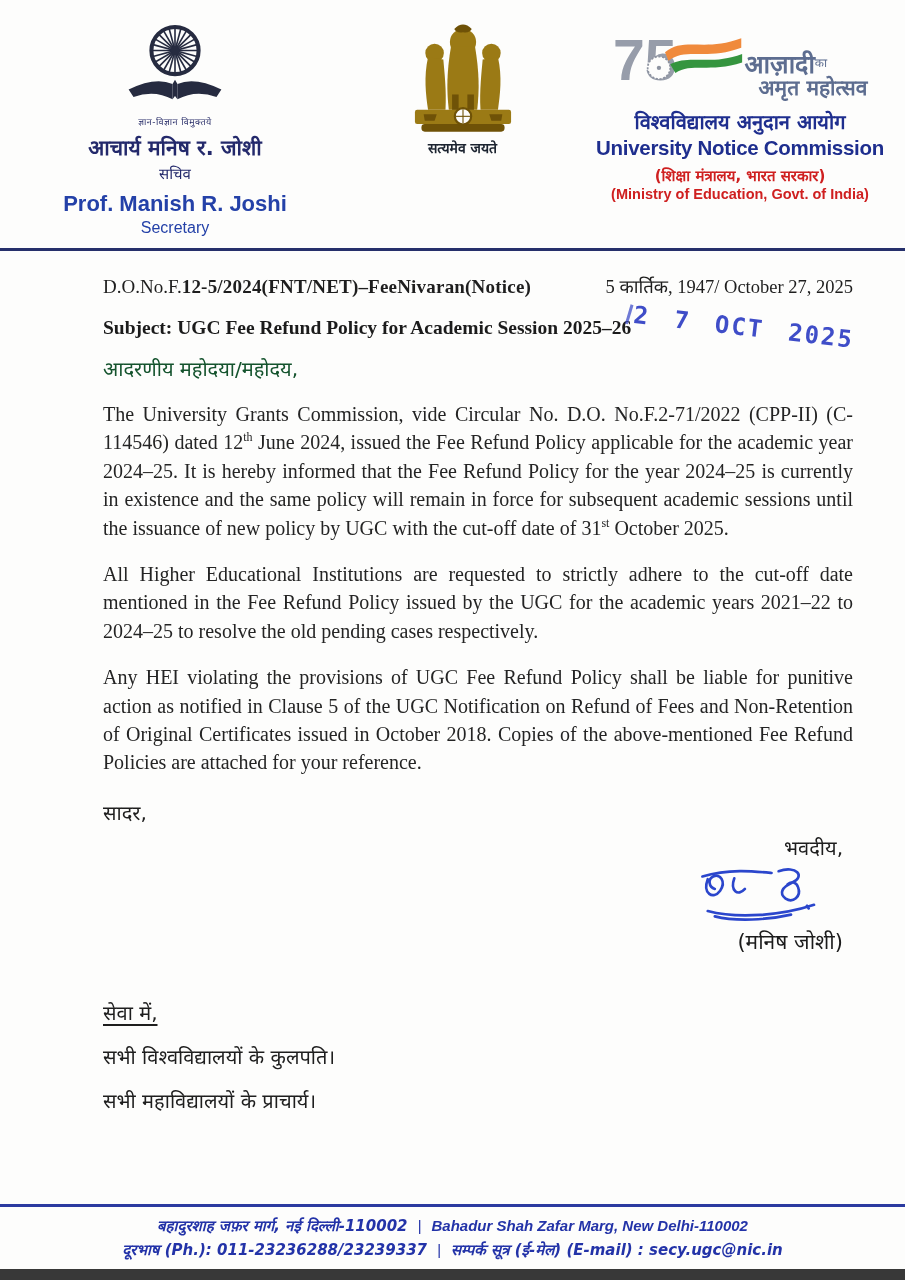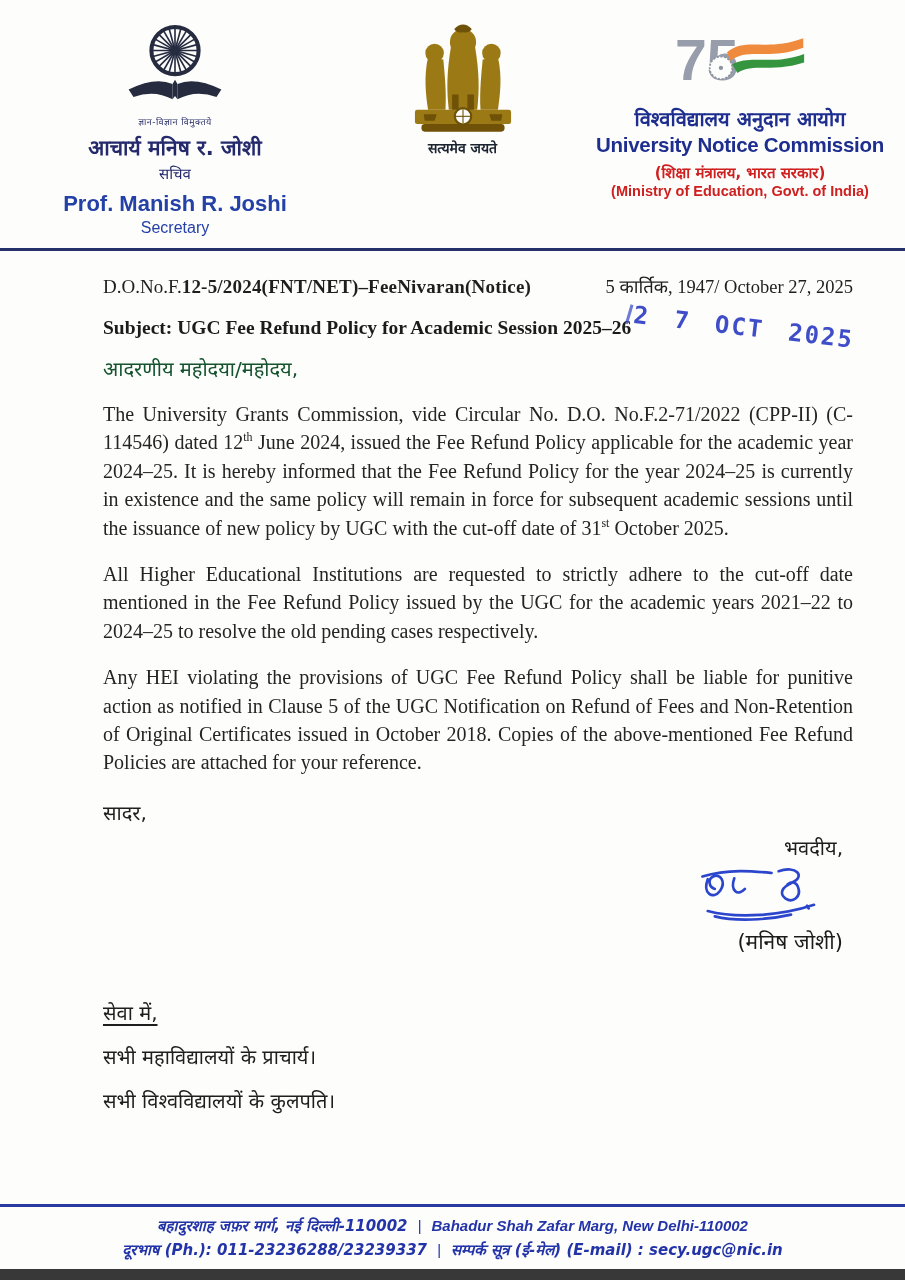--- a/index.html
+++ b/index.html
@@ -160,20 +160,24 @@
       <div class="azadi-row">
         <span>
           <svg width="130" height="72" viewBox="0 0 150 82">
             <text x="0" y="64" font-size="66" font-weight="bold" font-family="Liberation Sans, sans-serif" fill="#979daa">75</text>
             <circle cx="53" cy="50" r="13" fill="#fdfdfc" stroke="#8d93a0" stroke-width="2" stroke-dasharray="2.5 1.8"></circle>
             <circle cx="53" cy="50" r="2.5" fill="#8d93a0"></circle>
             <path d="M60 32 C82 14 106 32 148 16 L148 27 C108 42 84 26 64 42 Z" fill="#f08a3c"></path>
             <path d="M66 46 C88 34 112 48 149 34 L149 44 C112 56 90 44 72 56 Z" fill="#35953f"></path>
           </svg>
         </span>
+        <div class="azadi-text hi">
+          <div class="l1"><span>आज़ादी</span><span class="ka">का</span></div>
+          <div class="l2">अमृत महोत्सव</div>
+        </div>
       </div>
       <div class="org-hi hi">विश्वविद्यालय अनुदान आयोग</div>
       <div class="org-en">University Notice Commission</div>
       <div class="min-hi hi">(शिक्षा मंत्रालय, भारत सरकार)</div>
       <div class="min-en">(Ministry of Education, Govt. of India)</div>
     </div>
   </header>
 
   <div class="head-rule"></div>
 
@@ -215,22 +219,22 @@
             <path d="M24 58 C48 64 84 62 110 56"></path>
             <path d="M128 46 l2 3"></path>
           </g>
         </svg>
       </div>
       <div class="signatory hi">(मनिष जोशी)</div>
     </div>
 
     <div class="to-block hi">
       <div class="to-heading">सेवा में,</div>
+      <div class="to-line">सभी विश्वविद्यालयों के कुलपति।</div>
       <div class="to-line">सभी महाविद्यालयों के प्राचार्य।</div>
-      <div class="to-line">सभी विश्वविद्यालयों के कुलपति।</div>
     </div>
 
   </main>
 
   <footer class="page-footer">
     <div class="foot-rule"></div>
     <div class="foot-lines">
       <div><span class="hi">बहादुरशाह जफ़र मार्ग, नई दिल्ली-110002</span><span class="foot-sep">|</span><span>Bahadur Shah Zafar Marg, New Delhi-110002</span></div>
       <div><span class="hi">दूरभाष (Ph.): 011-23236288/23239337</span><span class="foot-sep">|</span><span class="hi">सम्पर्क सूत्र (ई-मेल) (E-mail) : secy.ugc@nic.in</span></div>
     </div>

